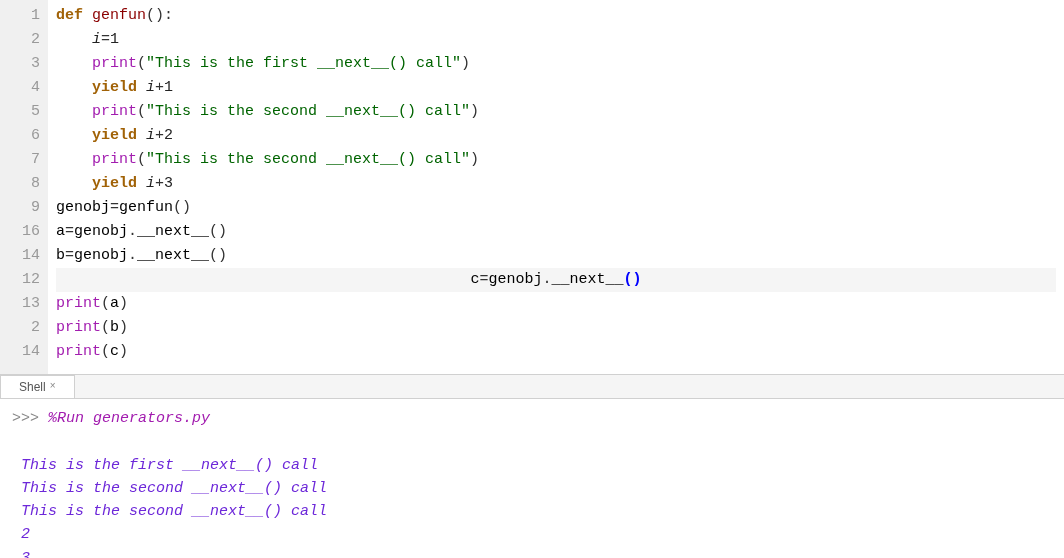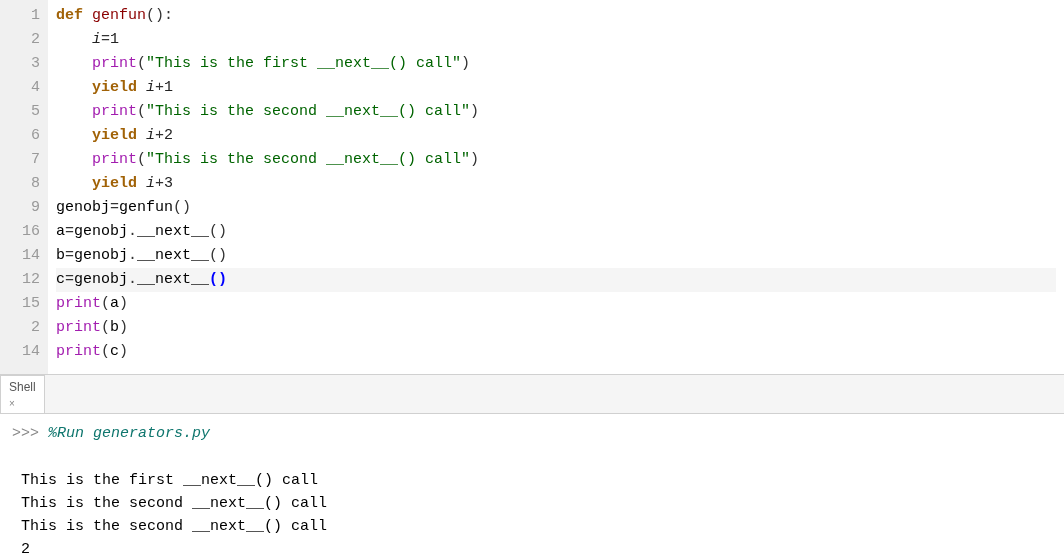--- a/index.html
+++ b/index.html
@@ -31,84 +31,83 @@
     line-height: 1.6;
   }
   .gutter div { height: 24px; }
   .code {
     padding: 4px 8px 10px 8px;
     line-height: 1.6;
     white-space: pre;
     flex: 1;
   }
   .code-line { height: 24px; }
-  .code-line.hl { background: #f5f5f5; }
+  .code-line.hl { background: #f5f5f5; text-align: center; }
   .kw { color: #a16207; font-weight: bold; }
   .fn { color: #8b0000; }
   .str { color: #006400; }
   .num { color: #222; }
   .ident { font-style: italic; color: #222; }
   .op { color: #333; }
   .paren-match { color: #0000ff; font-weight: bold; }
   .builtin { color: #a21caf; }
   .tabs {
     display: flex;
     background: #f5f5f5;
     border-bottom: 1px solid #d0d0d0;
   }
   .tab {
-    padding: 4px 8px;
+    padding: 4px 18px;
     background: #ffffff;
     border: 1px solid #d0d0d0;
     border-bottom: none;
     font-size: 12px;
     font-family: sans-serif;
     color: #555;
     display: flex;
     align-items: flex-start;
     gap: 4px;
-    flex-direction: column;
   }
   .tab .close {
     color: #888;
     font-size: 10px;
   }
   .shell-pane {
     flex: 1;
     background: #ffffff;
     overflow: hidden;
   }
   .shell-body {
     padding: 8px 12px;
     line-height: 1.55;
     white-space: pre;
   }
   .prompt { color: #888; }
-  .magic { color: #0f766e; font-style: italic; }
-  .out-line { color: #000000; }
+  .magic { color: #a21caf; font-style: italic; }
+  .out-line { color: #6d28d9; font-style: italic; }
 </style>
 </head>
 <body>
 
 <div class="editor-pane">
   <div class="code-area">
     <div class="gutter" id="gutter">
         <div>1</div>
         <div>2</div>
         <div>3</div>
         <div>4</div>
         <div>5</div>
         <div>6</div>
         <div>7</div>
         <div>8</div>
         <div>9</div>
         <div>16</div>
         <div>14</div>
         <div>12</div>
-        <div>15</div>
+        <div>13</div>
         <div>2</div>
         <div>14</div>
       </div>
     <div class="code" id="code"><div class="code-line"><span class="kw">def </span><span class="fn">genfun</span><span class="op">():</span></div><div class="code-line"><span>    </span><span class="ident">i</span><span class="op">=</span><span class="num">1</span></div><div class="code-line"><span>    </span><span class="builtin">print</span><span class="op">(</span><span class="str">"This is the first __next__() call"</span><span class="op">)</span></div><div class="code-line"><span>    </span><span class="kw">yield</span><span> </span><span class="ident">i</span><span class="op">+</span><span class="num">1</span></div><div class="code-line"><span>    </span><span class="builtin">print</span><span class="op">(</span><span class="str">"This is the second __next__() call"</span><span class="op">)</span></div><div class="code-line"><span>    </span><span class="kw">yield</span><span> </span><span class="ident">i</span><span class="op">+</span><span class="num">2</span></div><div class="code-line"><span>    </span><span class="builtin">print</span><span class="op">(</span><span class="str">"This is the second __next__() call"</span><span class="op">)</span></div><div class="code-line"><span>    </span><span class="kw">yield</span><span> </span><span class="ident">i</span><span class="op">+</span><span class="num">3</span></div><div class="code-line"><span>genobj</span><span class="op">=</span><span>genfun</span><span class="op">()</span></div><div class="code-line"><span>a</span><span class="op">=</span><span>genobj</span><span class="op">.</span><span>__next__</span><span class="op">()</span></div><div class="code-line"><span>b</span><span class="op">=</span><span>genobj</span><span class="op">.</span><span>__next__</span><span class="op">()</span></div><div class="code-line hl"><span>c</span><span class="op">=</span><span>genobj</span><span class="op">.</span><span>__next__</span><span class="paren-match">()</span></div><div class="code-line"><span class="builtin">print</span><span class="op">(</span><span>a</span><span class="op">)</span></div><div class="code-line"><span class="builtin">print</span><span class="op">(</span><span>b</span><span class="op">)</span></div><div class="code-line"><span class="builtin">print</span><span class="op">(</span><span>c</span><span class="op">)</span></div></div>
   </div>
 </div>
 
 <div class="tabs">
   <div class="tab">
     <span>Shell</span>

